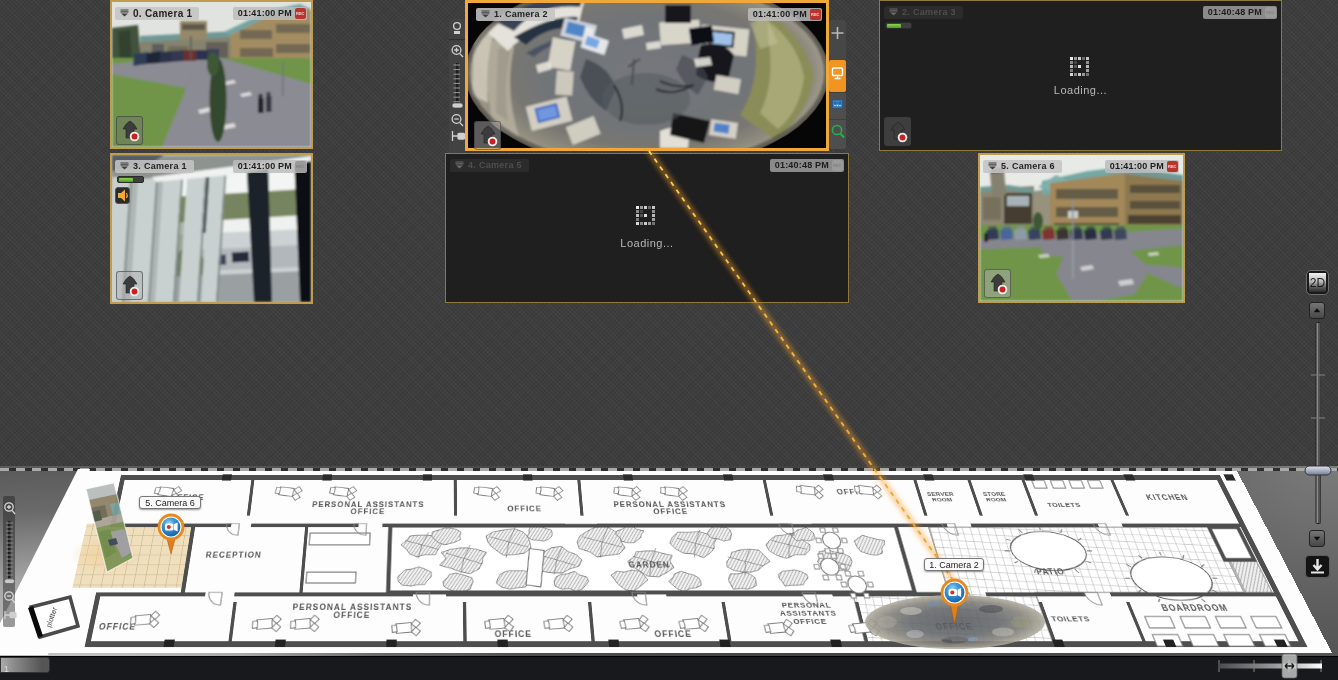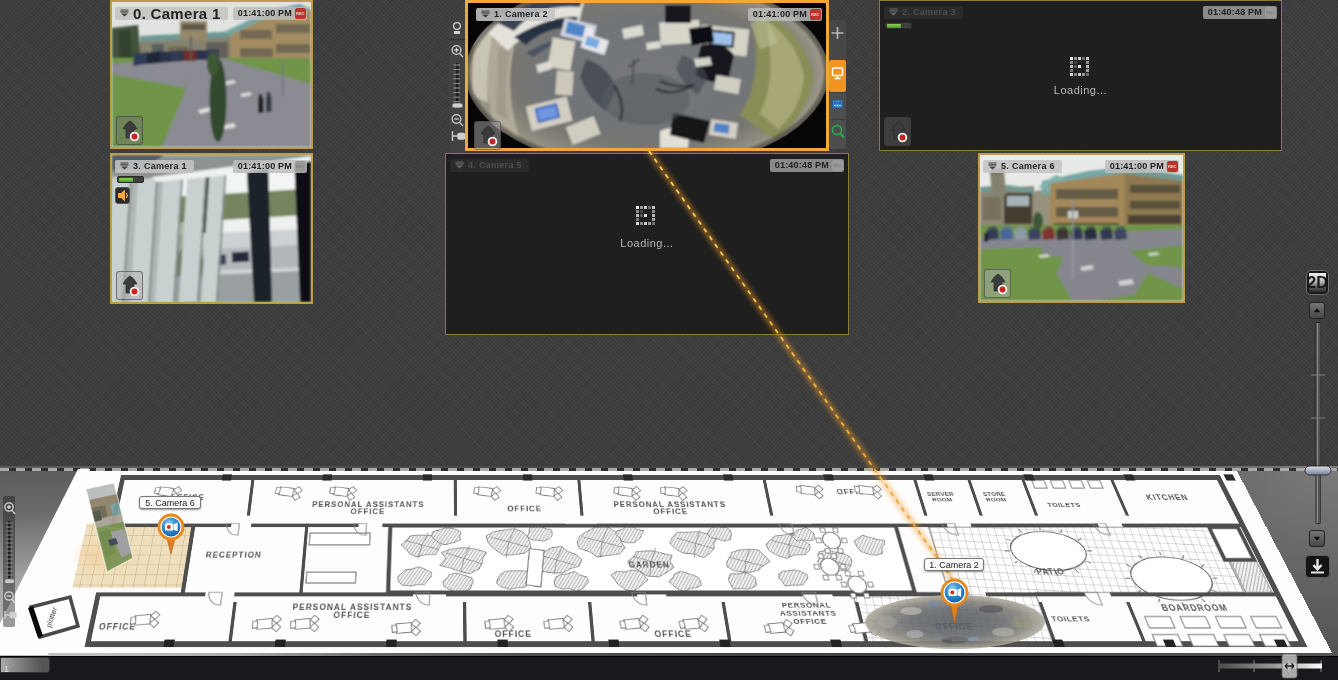--- a/index.html
+++ b/index.html
@@ -568,21 +568,21 @@
 <rect x="170" y="60" width="1.5" height="34" fill="#707478"></rect>
 </g>
       <filter id="b1">
         <feGaussianBlur stdDeviation="0.8"></feGaussianBlur>
       </filter>
 </svg><div style="position:absolute;left:3px;top:5px;height:12.5px;background:rgba(196,196,196,0.88);border-radius:2px;padding:0 7px 0 5px;display:flex;align-items:center;gap:4px">
 <svg width="9" height="8" viewBox="0 0 9 8">
         <path d="M0.5 1 H8.5 M0.5 2.8 H8.5" stroke="#3f3f3f" stroke-width="1.2"></path>
         <path d="M1 4.6 L8 4.6 L4.5 7.6 Z" fill="#3f3f3f"></path>
       </svg>
-<span style="font-size:15px;font-weight:bold;color:#222222;letter-spacing:0.3px;white-space:nowrap">0. Camera 1</span>
+<span style="font-size:10px;font-weight:bold;color:#222222;letter-spacing:0.3px;white-space:nowrap">0. Camera 1</span>
     </div><div style="position:absolute;right:4px;top:5px;height:12.5px;background:rgba(188,188,188,0.85);border-radius:2px;padding:0 1.5px 0 5px;display:flex;align-items:center;gap:3px">
 <span style="font-size:9px;font-weight:bold;color:#1c1c1c;letter-spacing:0.2px;white-space:nowrap">01:41:00 PM</span>
 <span style="width:10.5px;height:10.5px;border-radius:2px;background:#bb342c;color:#f0d8d8;font-size:4px;font-weight:bold;display:flex;align-items:center;justify-content:center">REC</span>
     </div><div style="position:absolute;left:4px;top:114px;width:27px;height:29px;background:rgba(110,110,110,0.4);border:1px solid rgba(60,60,60,0.6);border-radius:3px">
 <svg width="27" height="29" viewBox="0 0 27 29" style="position:absolute;left:0;top:0">
 <path d="M13 4 Q17 6 20 12 L17 12 L17 21 L9 21 L9 12 L6 12 Q9 6 13 4 Z" fill="#3c3c3c" stroke="#222" stroke-width="0.6"></path>
 <circle cx="17.5" cy="19.5" r="4.8" fill="#ededed"></circle>
         <circle cx="17.5" cy="19.5" r="2.9" fill="#cc2020"></circle>
 </svg>
     </div></div>
@@ -775,21 +775,21 @@
 <svg width="27" height="29" viewBox="0 0 27 29" style="position:absolute;left:0;top:0">
 <path d="M13 4 Q17 6 20 12 L17 12 L17 21 L9 21 L9 12 L6 12 Q9 6 13 4 Z" fill="#3c3c3c" stroke="#222" stroke-width="0.6"></path>
 <circle cx="17.5" cy="19.5" r="4.8" fill="#ededed"></circle>
         <circle cx="17.5" cy="19.5" r="2.9" fill="#cc2020"></circle>
 </svg>
     </div><div class="abs" style="left:3px;top:32px;width:15px;height:17px;background:#2b2b2b;border-radius:3px;border:1px solid #555">
 <svg width="13" height="15" viewBox="0 0 13 15">
         <path d="M2 5 H5 L9 1.5 V13.5 L5 10 H2 Z" fill="#f2a93a"></path>
         <path d="M10.5 5 Q12 7.5 10.5 10" stroke="#f2a93a" stroke-width="1.2" fill="none"></path>
       </svg></div></div>
-<div class="tile" style="left:445px;top:153px;width:404px;height:182px;border:1px solid #8f7a3a;background:#1e1e1e;z-index:5">
+<div class="tile" style="left:445px;top:153px;width:404px;height:150px;border:1px solid #8f7a3a;background:#1e1e1e;z-index:5">
     <div class="abs noise" style="left:0;top:0;width:100%;height:100%;background:#1f1f1f"></div>
     <div style="position:absolute;left:4px;top:5px;height:12.5px;background:#2b2b2b;border-radius:2px;padding:0 7px 0 5px;display:flex;align-items:center;gap:4px">
 <svg width="9" height="8" viewBox="0 0 9 8">
         <path d="M0.5 1 H8.5 M0.5 2.8 H8.5" stroke="#6a6a6a" stroke-width="1.2"></path>
         <path d="M1 4.6 L8 4.6 L4.5 7.6 Z" fill="#6a6a6a"></path>
       </svg>
 <span style="font-size:9px;font-weight:bold;color:#4e4e4e;letter-spacing:0.3px;white-space:nowrap">4. Camera 5</span>
     </div>
     <div style="position:absolute;right:4px;top:5px;height:12.5px;background:rgba(165,165,165,0.8);border-radius:2px;padding:0 1.5px 0 5px;display:flex;align-items:center;gap:3px">
 <span style="font-size:9px;font-weight:bold;color:#1c1c1c;letter-spacing:0.2px;white-space:nowrap">01:40:48 PM</span>
@@ -953,21 +953,21 @@
         <circle cx="11" cy="85.5" r="0.8" fill="#d0e8ff"></circle>
       </g>
 <g stroke="#28b04a" stroke-width="1.5" fill="none">
         <circle cx="8" cy="110" r="4.6"></circle>
         <path d="M11.4 113.6 L15 117.5" stroke-width="2"></path>
       </g>
 </svg>
   </div>
 <div class="abs" style="left:1306px;top:270px;width:23px;height:25px;background:#191919;border:1px solid #6e6e6e;border-radius:5px">
 <div class="abs" style="left:2px;top:2px;width:17px;height:19px;background:linear-gradient(180deg,#f2f2f2 0%,#b9b9b9 45%,#5a5a5a 75%,#2a2a2a 100%);display:flex;align-items:center;justify-content:center">
-<span style="font-size:16px;font-weight:bold;color:#1a1a1a">2D</span>
+<span style="font-size:12px;font-weight:normal;color:#1a1a1a">2D</span>
     </div>
   </div>
 <div class="abs" style="left:1309px;top:302px;width:16px;height:17px;background:linear-gradient(180deg,#757575,#474747);border:1px solid #222;border-radius:3px">
 <svg width="14" height="15" viewBox="0 0 15 14">
       <path d="M4 9 L7.5 4.5 L11 9 Z" fill="#0e0e0e"></path>
     </svg></div>
 <div class="abs" style="left:1309px;top:530px;width:16px;height:17px;background:linear-gradient(180deg,#757575,#474747);border:1px solid #222;border-radius:3px">
 <svg width="14" height="15" viewBox="0 0 15 14">
       <path d="M4 5 L7.5 9.5 L11 5 Z" fill="#0e0e0e"></path>
     </svg></div>

